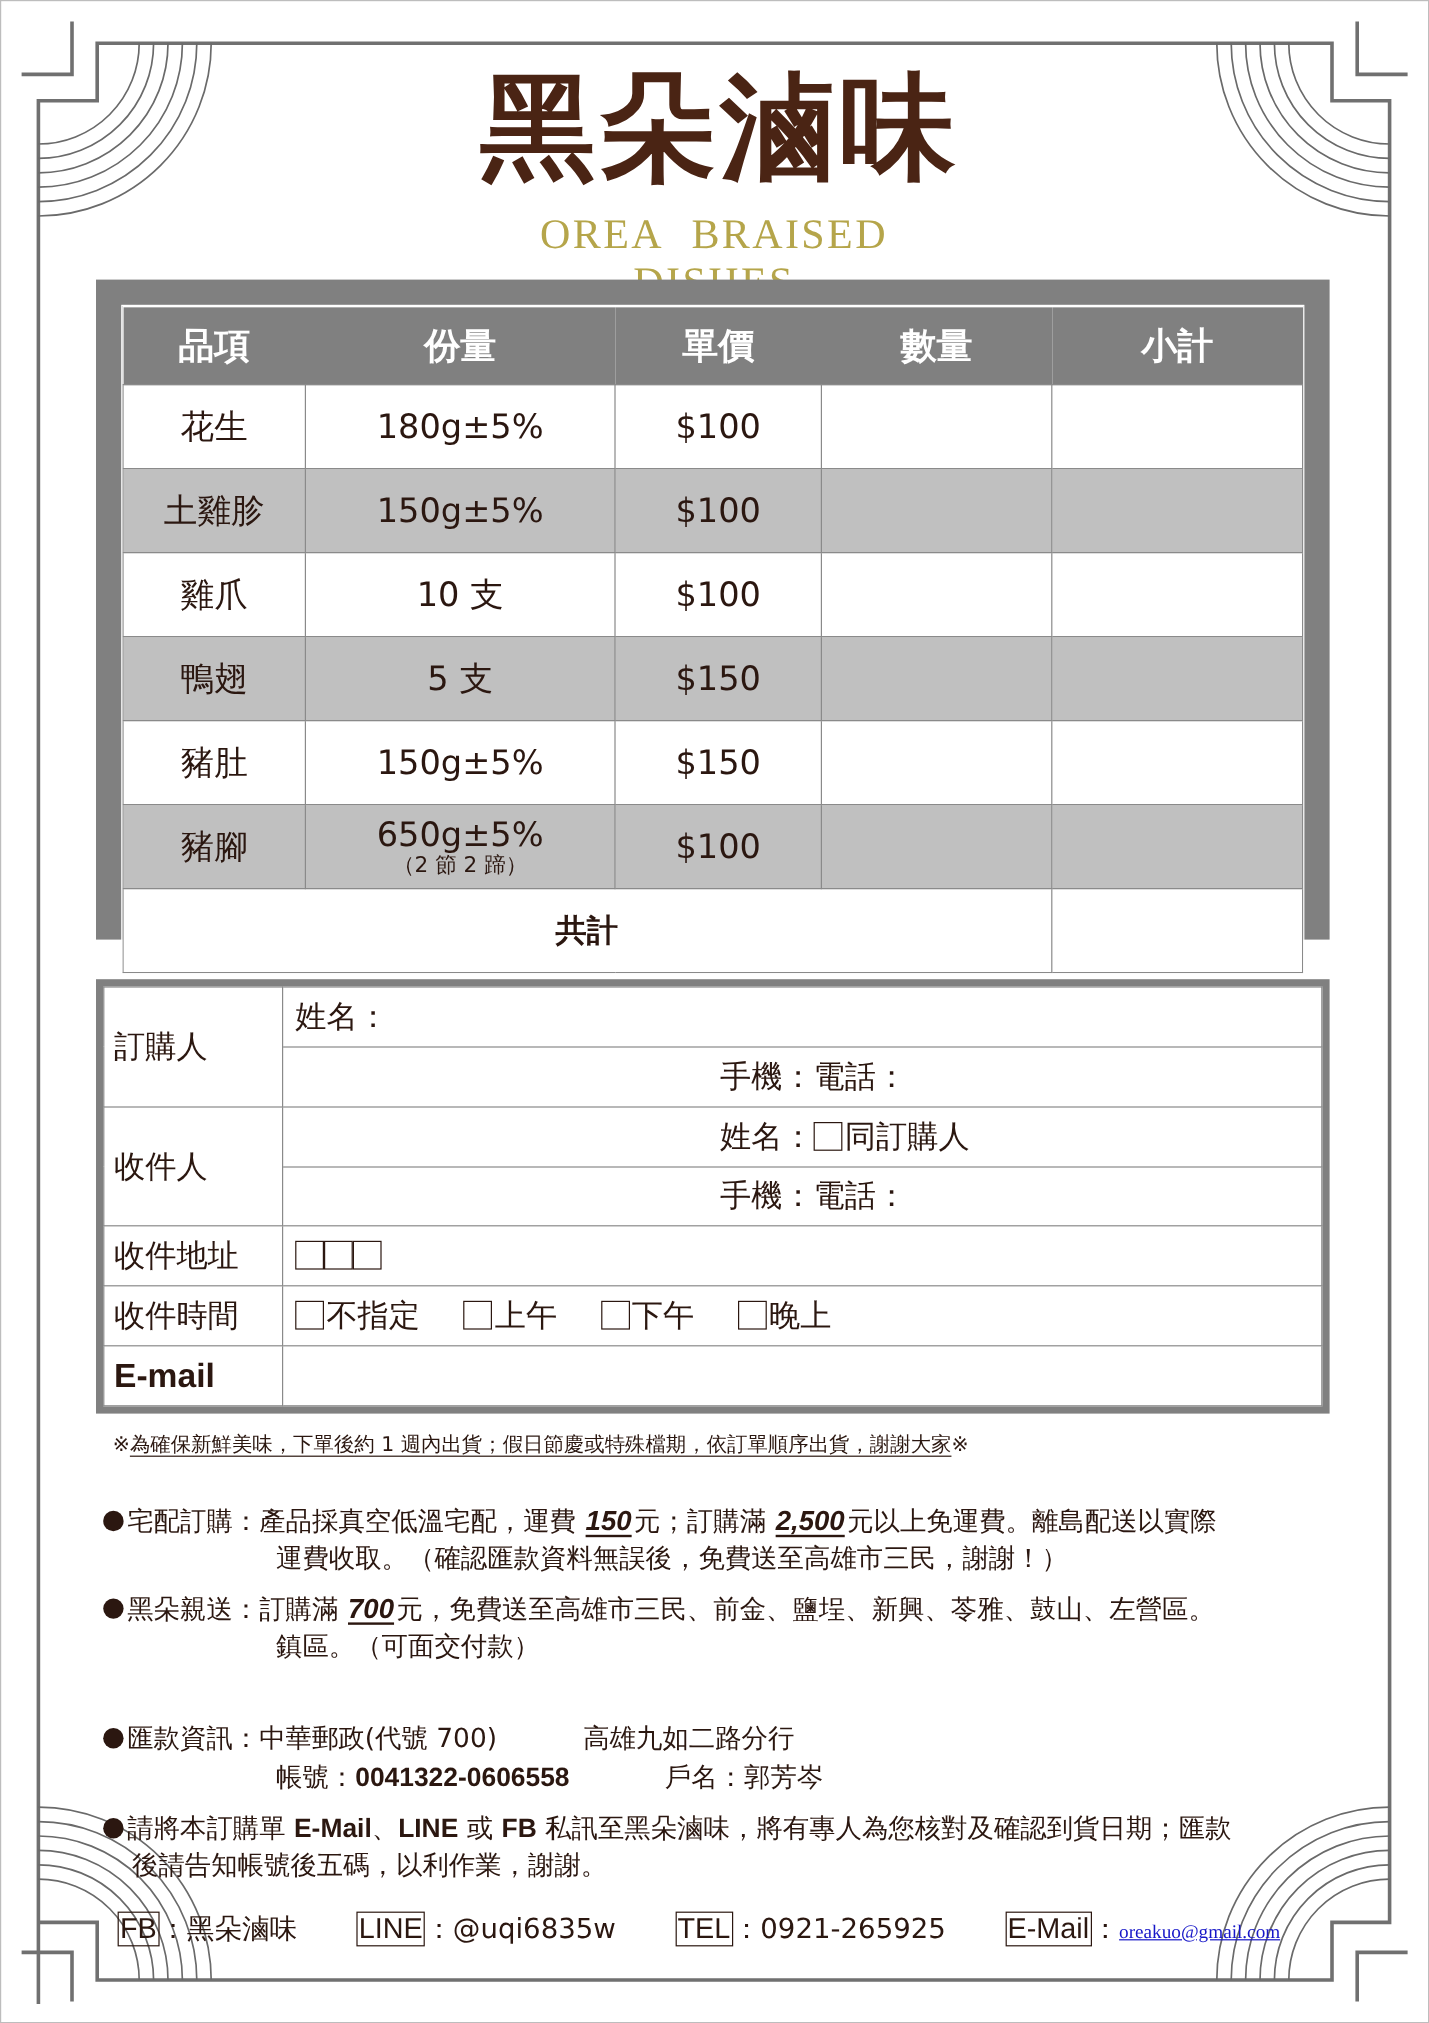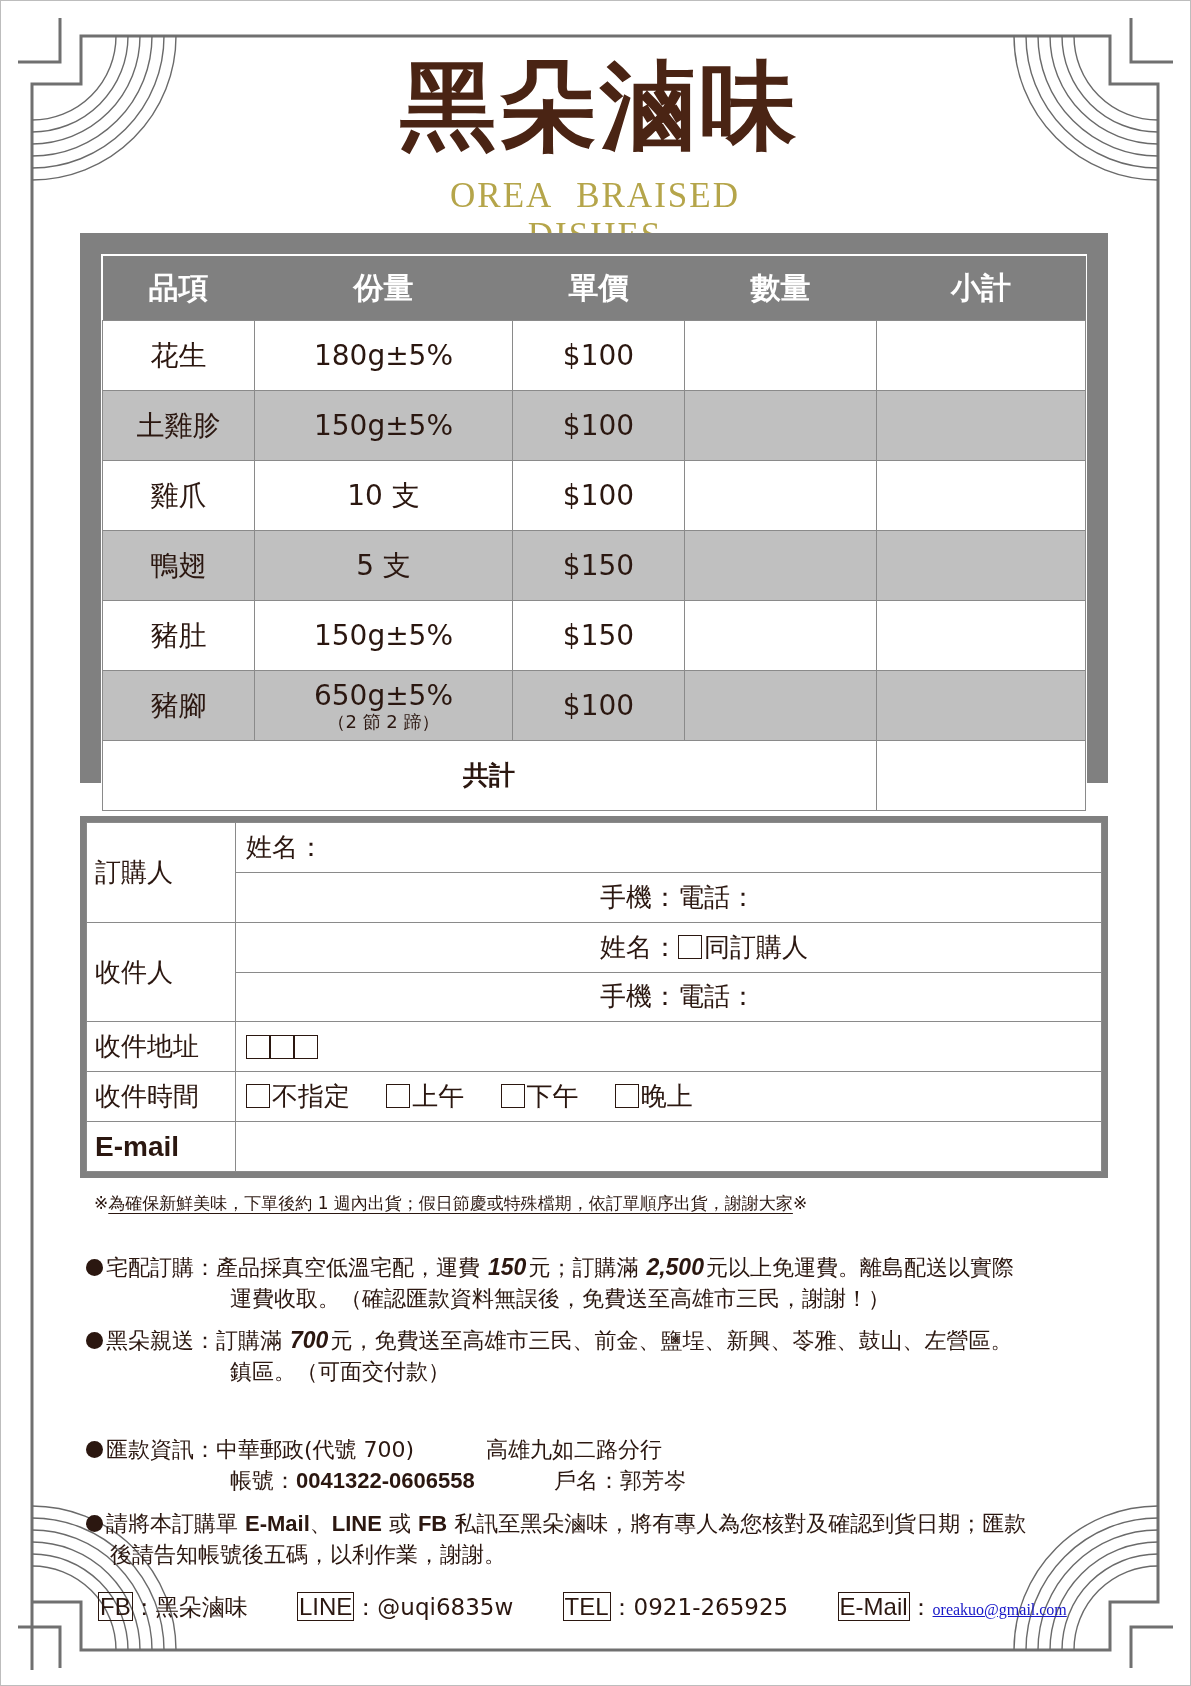--- a/index.html
+++ b/index.html
@@ -39,21 +39,21 @@
   .cb { display:inline-block; width:24px; height:24px; border:1.5px solid #2b1710; vertical-align:-3px; margin-right:2px; box-sizing:border-box; }
   .opt { margin-right:28px; }
 
   .notice { position:absolute; left:94px; top:1192px; font-size:17px; white-space:nowrap; }
   .notice u { text-decoration:underline; text-underline-offset:4px; }
 
   .info { position:absolute; left:86px; font-size:22px; line-height:31px; }
   .info .row { white-space:nowrap; }
   .info .ind { padding-left:144px; }
   .bullet { display:inline-block; width:17px; height:17px; border-radius:50%; background:#2b1710; margin-right:3px; vertical-align:-1px; }
-  .num { font-style:italic; font-weight:bold; font-family:"Liberation Sans", sans-serif; text-underline-offset:4px; padding:0 2px 0 8px; font-size:23px; }
+  .num { font-style:italic; font-weight:bold; font-family:"Liberation Sans", sans-serif; text-decoration:underline; text-underline-offset:4px; padding:0 2px 0 8px; font-size:23px; }
   .bold { font-weight:bold; font-family:"Liberation Sans", sans-serif; }
 
   .footer { position:absolute; left:86px; top:1592px; font-size:23px; white-space:nowrap; }
   .footer .tag { display:inline-block; border:1.2px solid #2b1710; padding:0 1px; font-family:"Liberation Sans", sans-serif; font-size:24px; line-height:27px; }
   .footer .item { margin-right:30px;margin-left:12px; }
   .footer a { color:#1616c8; text-decoration:underline; font-family:Liberation Serif, serif; font-size:16px; }
 </style>
 </head>
 <body>
 

